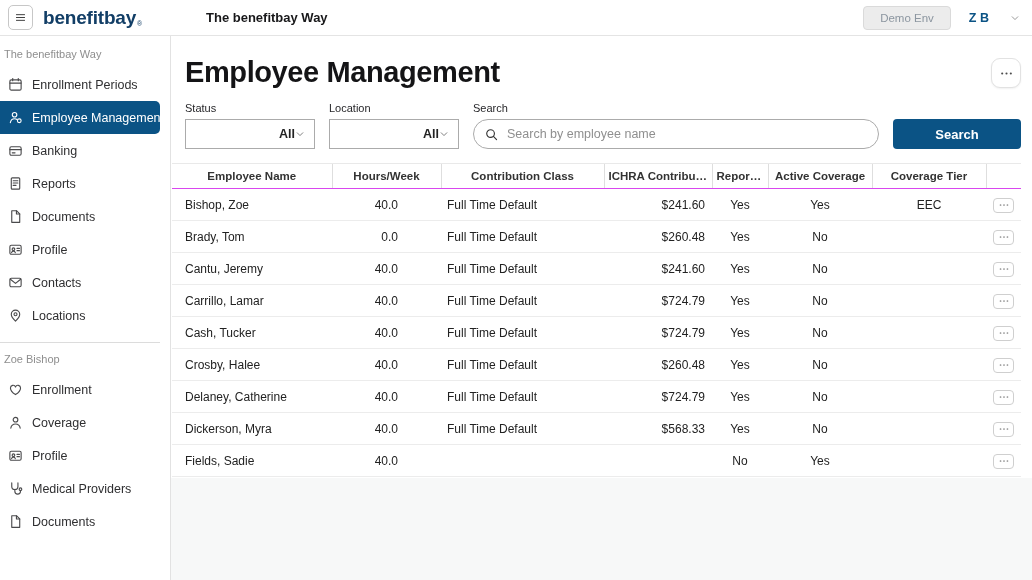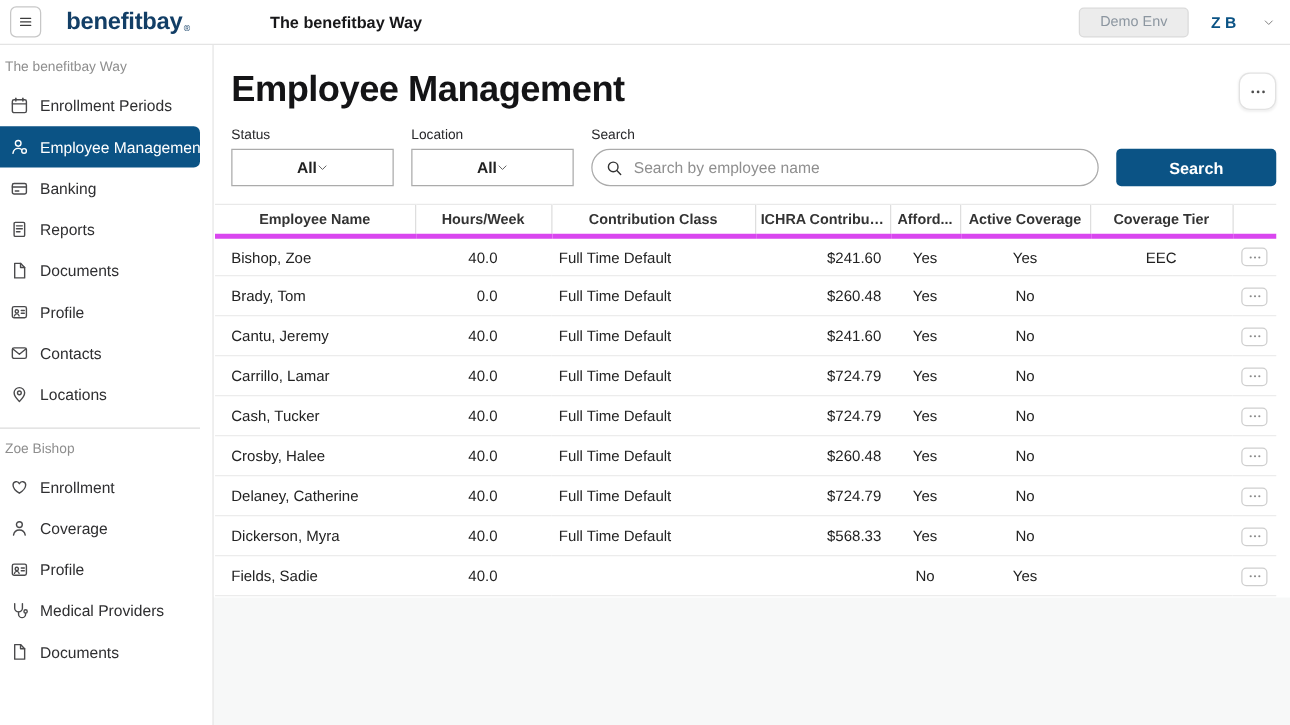--- a/index.html
+++ b/index.html
@@ -3,21 +3,21 @@
 <meta charset="utf-8">
 <style>
   *{box-sizing:border-box;margin:0;padding:0}
   html,body{width:1032px;height:580px}
   body{font-family:"Liberation Sans",sans-serif;background:#fff;color:#1d1d1f;overflow:hidden}
   .app{width:1032px;height:580px;display:flex;flex-direction:column}
 
   
   .topbar{height:36px;flex:0 0 36px;display:flex;align-items:center;padding:0 12px 0 8px;border-bottom:1px solid #e4e4e4;background:#fff}
   .menu-btn{width:25px;height:25px;border:1px solid #c7c7c7;border-radius:5px;background:#fff;display:flex;align-items:center;justify-content:center;color:#3c3c3c;cursor:pointer}
-  .brand{margin-left:20px;font-size:19px;font-weight:800;color:var(--brand-navy,#123e66);letter-spacing:-.2px;display:flex;align-items:flex-end;line-height:1}
+  .brand{margin-left:10px;font-size:19px;font-weight:800;color:var(--brand-navy,#123e66);letter-spacing:-.2px;display:flex;align-items:flex-end;line-height:1}
   .brand .reg{font-size:7px;margin-top:1px;margin-left:1px;font-weight:400}
   .workspace{margin-left:64px;font-size:13px;font-weight:700;color:#18181a}
   .top-right{margin-left:auto;display:flex;align-items:center;gap:18px}
   .demo-btn{height:24px;padding:0 16px;background:#ececec;border:1px solid #dadada;border-radius:4px;color:#8c96a0;font-size:11.5px;display:flex;align-items:center;cursor:pointer;font-family:inherit}
   .avatar-group{display:flex;align-items:center;gap:21px;cursor:pointer}
   .avatar-initials{color:var(--primary,#0b5385);font-size:12.5px;font-weight:700}
   .chev{color:#777;display:flex}
 
   
   .shell{flex:1;display:flex;min-height:0}
@@ -35,33 +35,33 @@
   .main{flex:1;background:#f7f8f8;overflow:hidden;min-width:0}
   .content{background:#fff;padding-bottom:1px}
   .main-head{display:flex;align-items:flex-start;justify-content:space-between;padding:20px 11px 0 14px}
   .page-title{font-size:29px;font-weight:800;color:#141416;letter-spacing:-.4px;line-height:1.15}
   .more-btn{width:30px;height:30px;border:1px solid #e2e2e2;border-radius:9px;background:#fff;color:#4c4c4c;display:flex;align-items:center;justify-content:center;box-shadow:0 1px 2px rgba(0,0,0,.06);cursor:pointer;margin-top:2px}
 
   
   .filters{display:flex;gap:14px;align-items:flex-end;padding:13px 11px 14px 14px}
   .fgroup{display:flex;flex-direction:column;gap:5px}
   .flabel{font-size:11px;color:#27272a}
-  .select{width:130px;height:30px;border:1px solid #ababab;border-radius:0;background:#fff;display:flex;align-items:center;justify-content:center;padding:0 9px 0 10px;font-size:12.5px;font-weight:700;color:#222;cursor:pointer}
+  .select{width:130px;height:30px;border:1px solid #ababab;border-radius:0;background:#fff;display:flex;align-items:center;justify-content:flex-end;padding:0 9px 0 10px;font-size:12.5px;font-weight:700;color:#222;cursor:pointer}
   .select .chev{color:#555}
   .search-group{flex:1;min-width:0}
   .search-box{height:30px;border:1px solid #ababab;border-radius:15px;background:#fff;display:flex;align-items:center;padding:0 10px;gap:8px}
   .search-box .icon{color:#333;display:flex}
   .search-box input{border:none;outline:none;flex:1;font-size:12.5px;color:#222;font-family:inherit;background:transparent;min-width:0}
   .search-box input::placeholder{color:#8f8f8f}
   .search-btn{width:128px;height:30px;background:var(--primary,#0b5385);color:#fff;border:none;border-radius:4px;font-size:13px;font-weight:700;cursor:pointer;font-family:inherit}
 
   
   .table-wrap{background:#fff}
   table{border-collapse:collapse;table-layout:fixed;width:calc(100% - 12px);margin:0 11px 0 1px}
-  thead th{height:25px;font-size:11.5px;font-weight:700;color:#333;text-align:center;border-top:1px solid #e9e9e9;border-bottom:4px solid #d946ef;padding:0 4px;white-space:nowrap;overflow:hidden;text-overflow:ellipsis}
+  thead th{height:25px;font-size:11.5px;font-weight:700;color:#333;text-align:center;border-top:1px solid #e9e9e9;border-bottom:1px solid #d946ef;padding:0 4px;white-space:nowrap;overflow:hidden;text-overflow:ellipsis}
   thead th + th{border-left:1px solid #dedede}
   tbody td{height:32px;font-size:12px;color:#222;border-bottom:1px solid #ececec;padding:0 4px;white-space:nowrap;overflow:hidden}
   .c-name{text-align:left;padding-left:13px}
   .c-hours{text-align:right;padding-right:43px}
   .c-class{text-align:left;padding-left:6px}
   .c-ichra{text-align:right;padding-right:7px}
   .c-afford,.c-active,.c-tier,.c-actions{text-align:center}
   .row-menu{width:21px;height:15px;border:1px solid #cfcfcf;border-radius:4px;background:#fff;color:#8a8a8a;display:inline-flex;align-items:center;justify-content:center;cursor:pointer;padding:0;vertical-align:middle}
 
   
@@ -308,21 +308,21 @@
                 <col style="width:104px">
                 <col style="width:114px">
                 <col>
             </colgroup>
             <thead>
               <tr id="table-head-row">
                   <th>Employee Name</th>
                   <th>Hours/Week</th>
                   <th>Contribution Class</th>
                   <th>ICHRA Contribution</th>
-                  <th>Afford...</th>
+                  <th>Reports...</th>
                   <th>Active Coverage</th>
                   <th>Coverage Tier</th>
                   <th></th>
                 </tr>
             </thead>
             <tbody id="table-body">
                 <tr>
                   <td class="c-name">Bishop, Zoe</td>
                   <td class="c-hours">40.0</td>
                   <td class="c-class">Full Time Default</td>

